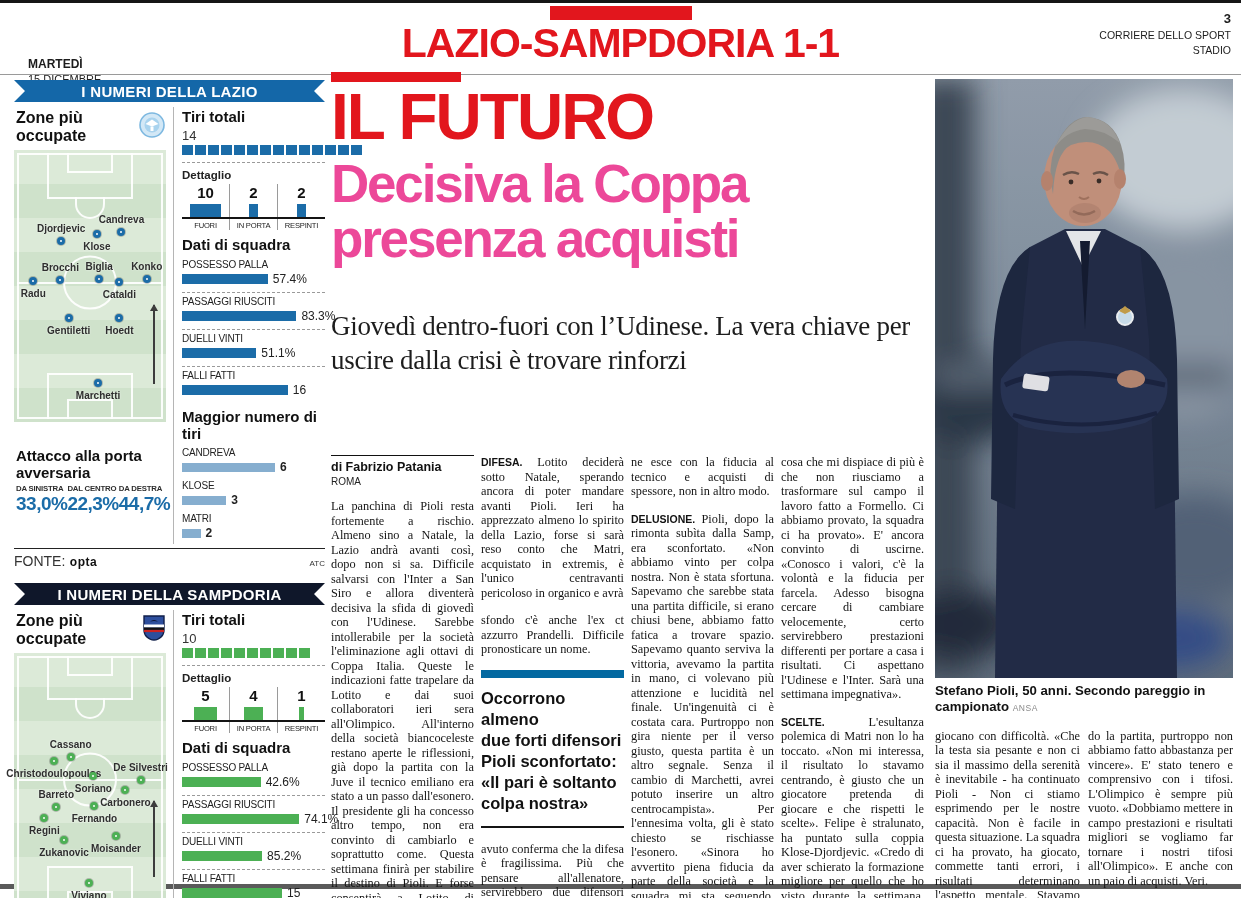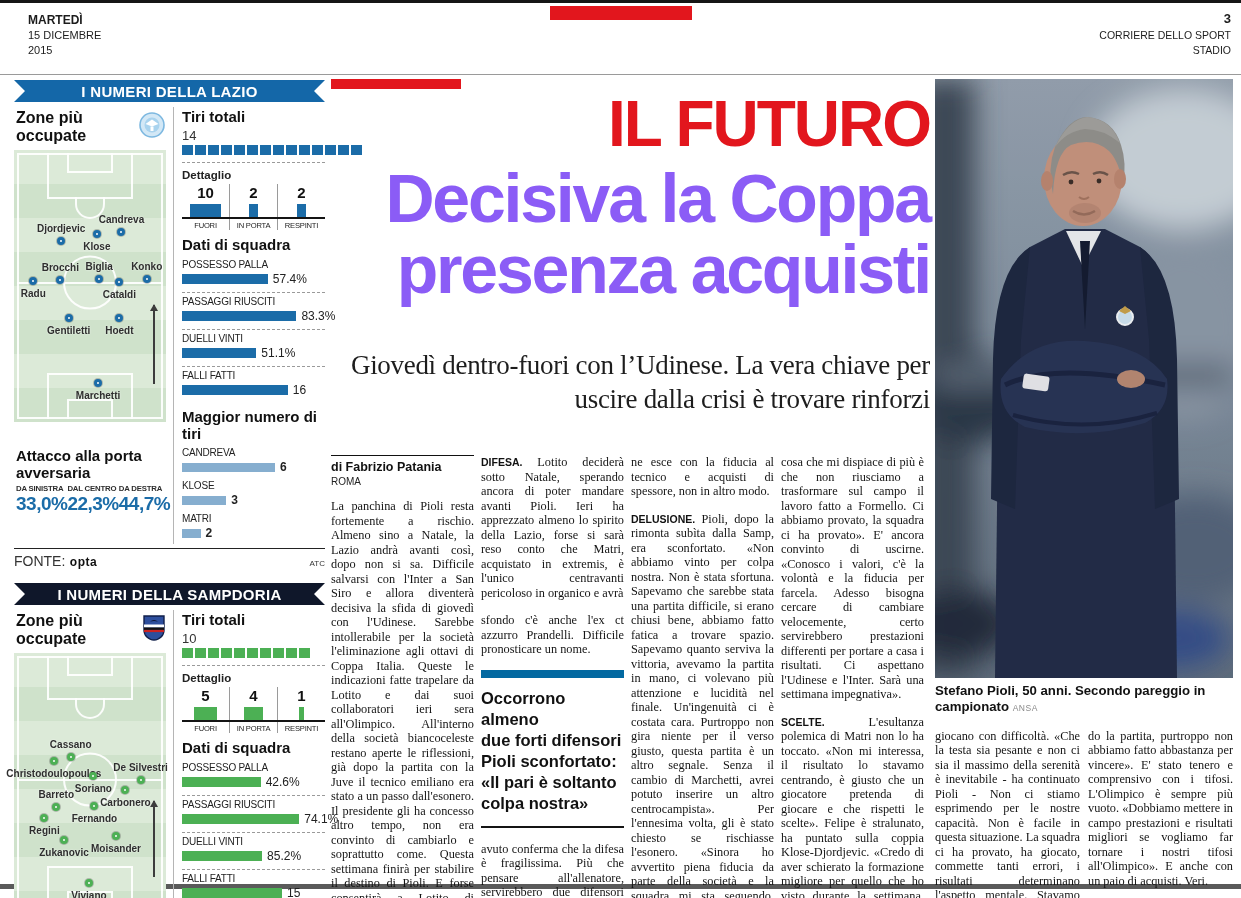--- a/index.html
+++ b/index.html
@@ -6,21 +6,21 @@
   html,body { background:#e8e8e8; }
   body { font-family:"Liberation Sans", sans-serif; }
   .page { position:relative; width:1241px; height:898px; background:#ffffff; margin:0 auto; overflow:hidden; }
 
   
   .top-rule { position:absolute; left:0; top:0; width:100%; height:3px; background:#161616; }
   .header-rule { position:absolute; left:0; top:74px; width:100%; height:1px; background:#9a9a9a; }
   .bottom-rule { position:absolute; left:0; top:884px; width:100%; height:5px; background:#5a5a5a; }
 
   .dateblock { position:absolute; left:28px; top:12px; text-transform:uppercase; color:#1c1c1c; line-height:1.35; font-size:11px; }
-  .dateblock .day { font-weight:bold; font-size:12px; }
+  .dateblock .day { font-weight:bold; font-size:12px;margin-top:44px; }
   .masthead { position:absolute; right:10px; top:10px; text-align:right; color:#1c1c1c; line-height:1.4; font-size:10.5px; text-transform:uppercase; }
   .masthead .pageno { font-weight:bold; font-size:13px; }
 
   .match-title-wrap { position:absolute; left:0; top:6px; width:1241px; text-align:center; }
   .match-minibar { display:block; width:142px; height:14px; background:#e2161d; margin:0 auto 3px auto; }
   .match-title { font-size:41px; font-weight:bold; color:#e2161d; letter-spacing:-1px; line-height:1; }
 
   
   .infocol { position:absolute; left:14px; top:80px; width:311px; }
   .panel { margin-bottom:13px; }
@@ -84,24 +84,24 @@
   .shooters .stat { border-bottom:none; padding:2px 0 4px; }
   .shooters .stat-bar { height:9px; }
   .shooters .stat-val { font-weight:bold; }
 
   .panel-foot { border-top:1.5px solid #222; margin-top:4px; padding-top:3px; display:flex; justify-content:space-between; align-items:baseline; }
   .fonte-label { font-size:14px; color:#333; }
   .fonte-value { font-size:12px; font-weight:bold; color:#111; letter-spacing:.5px; }
   .credit { font-size:8px; color:#333; }
 
   
-  .article { position:absolute; left:331px; top:79px; width:599px;text-align:right; }
+  .article { position:absolute; left:331px; top:72px; width:599px; }
   .kicker-bar { width:130px; height:10px; background:#e2161d; margin-bottom:5px; }
   .kicker { font-size:64px; font-weight:bold; color:#e2161d; letter-spacing:-2px; line-height:.95; }
-  .headline { font-size:68px; font-weight:bold; color:#8b5cf6; letter-spacing:-2.2px; line-height:1.05; margin-top:8px; }
+  .headline { font-size:53px; font-weight:bold; color:#ec4899; letter-spacing:-2.2px; line-height:1.05; margin-top:8px; }
   .subhead { font-family:"Liberation Serif", serif; font-size:27px; line-height:1.27; color:#1d1d1d; margin-top:42px; letter-spacing:-.3px; }
 
   .cols { position:absolute; left:331px; top:455px; width:599px; display:flex; gap:7px; }
   .col { width:143px; flex:none; }
   .byline-rule { border-top:1.2px solid #111; margin-bottom:4px; }
   .byline { font-size:12.5px; font-weight:bold; color:#111; }
   .dateline { font-size:10px; color:#222; margin:2px 0 12px; }
   .colp { font-family:"Liberation Serif", serif; font-size:12.3px; line-height:14.5px; color:#141414; text-align:justify; margin-bottom:13px; }
   .lead-in { font-family:"Liberation Sans", sans-serif; font-size:10.5px; font-weight:bold; color:#111; }
   .pullquote { border-top:8px solid #0369a1; border-bottom:2px solid #141414; padding:10px 0 12px; margin:8px 0 14px; font-size:16.5px; line-height:21px; font-weight:bold; color:#111; }
@@ -123,20 +123,21 @@
   <div class="bottom-rule"></div>
 
   <div class="dateblock">
     <div class="day">MARTEDÌ</div>
     <div>15 DICEMBRE</div>
     <div>2015</div>
   </div>
 
   <div class="match-title-wrap">
     <span class="match-minibar"></span>
+    <div class="match-title">LAZIO-SAMPDORIA 1-1</div>
   </div>
 
   <div class="masthead">
     <div class="pageno">3</div>
     <div>CORRIERE DELLO SPORT</div>
     <div>STADIO</div>
   </div>
 
   <aside class="infocol" id="panels">
   <section class="panel">

